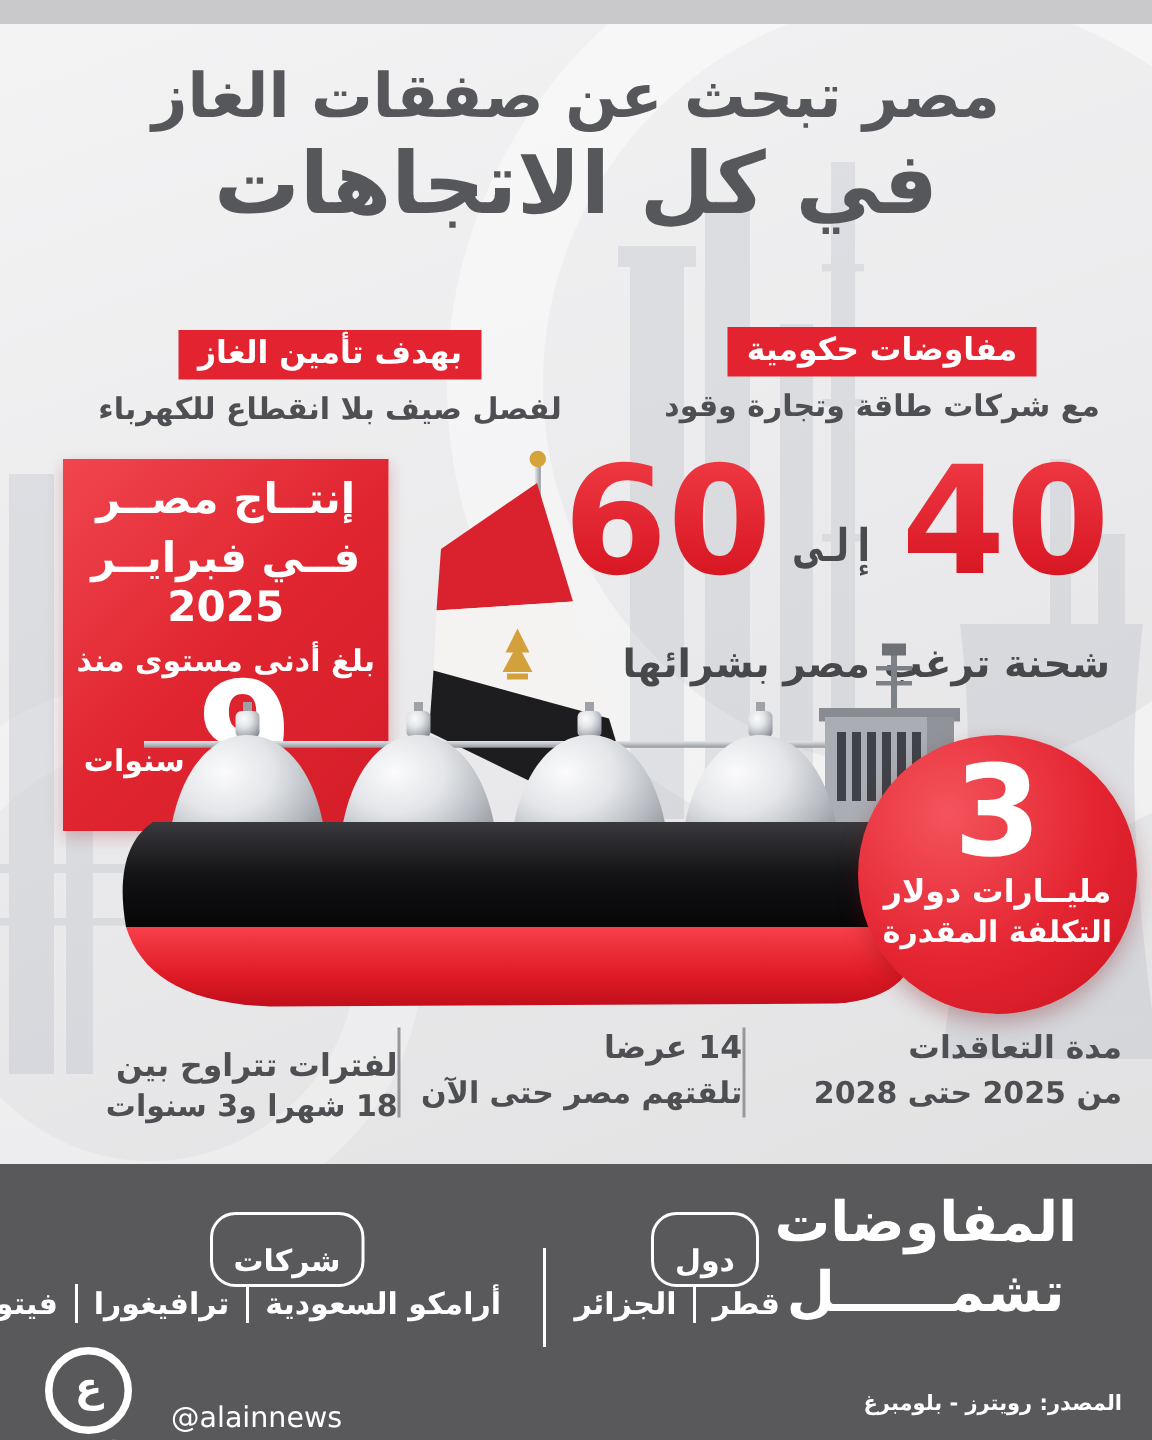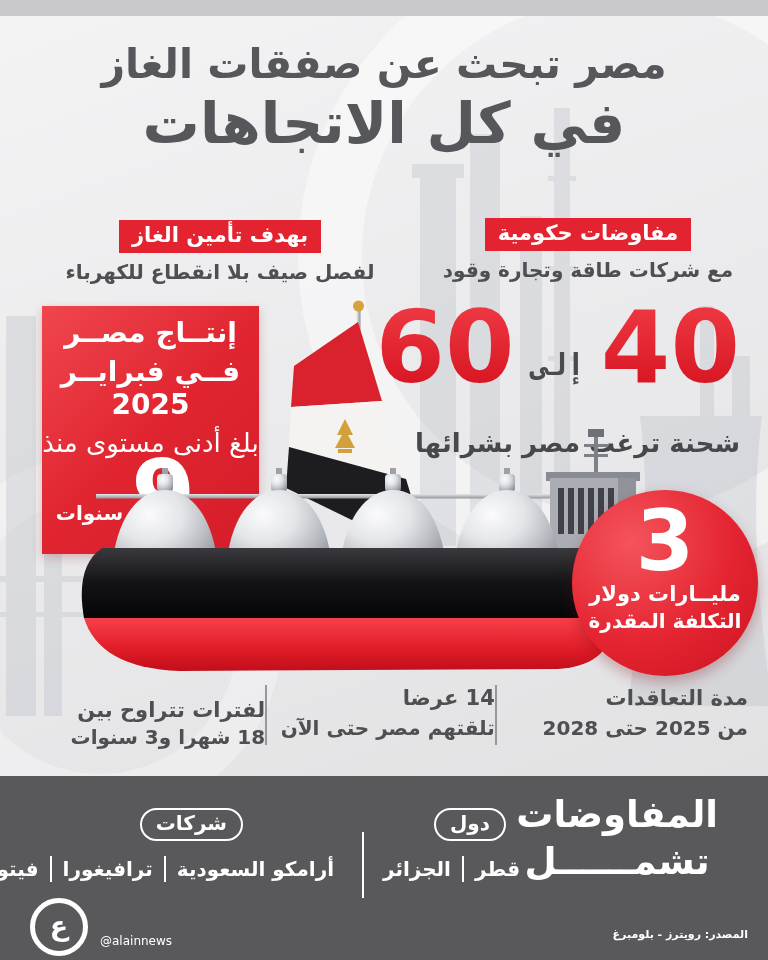--- a/index.html
+++ b/index.html
@@ -19,21 +19,21 @@
   .badge{display:inline-block;background:#e32430;color:#fff;font-weight:bold;
     font-size:21px;line-height:1.25;padding:2px 13px 5px;}
   .badge-sub{margin-top:7px;font-size:20px;font-weight:bold;color:#4e4f52;white-space:nowrap;}
 
   
   .prod-box{position:absolute;left:42px;top:290px;width:217px;height:248px;
     background:linear-gradient(135deg,#f0464e 0%,#e02530 50%,#d41d29 100%);
     color:#fff;text-align:center;box-shadow:0 4px 10px rgba(150,20,25,.25);}
   .pb1{font-size:28px;font-weight:bold;margin-top:12px;line-height:1.1;}
   .pb2{font-size:28px;font-weight:bold;margin-top:6px;}
-  .pb3{font-size:26px;font-weight:normal;margin-top:7px;}
+  .pb3{font-size:20px;font-weight:bold;margin-top:7px;}
   .pbnum{display:flex;direction:rtl;justify-content:center;align-items:flex-end;
     transform:translateX(-26px);margin-top:-4px;}
   .pbnum .num9{font-size:92px;font-weight:bold;line-height:.9;}
   .pbnum .unit{font-size:20px;font-weight:bold;margin-left:2px;margin-right:8px;margin-bottom:12px;}
 
   
   .ship40{position:absolute;top:286px;right:28px;display:flex;direction:rtl;
     align-items:flex-end;color:#e32431;}
   .big-num{font-size:100px;font-weight:bold;line-height:.92;
     background:linear-gradient(180deg,#ef3a43,#d5121f);-webkit-background-clip:text;background-clip:text;color:transparent;}
@@ -59,36 +59,36 @@
   .stat-title{font-size:21px;font-weight:bold;line-height:1.25;}
   .stat-sub{font-size:20px;font-weight:bold;margin-top:5px;}
   .stat-div{width:2px;background:#97979b;height:60px;margin:4px 0 0;flex:none;}
 
   
   .footer{position:absolute;left:0;top:760px;width:768px;height:200px;background:#59595b;color:#fff;}
   .f-head{position:absolute;top:18px;right:50px;text-align:center;}
   .fh1,.fh2{font-size:37px;font-weight:bold;line-height:1.15;}
   .fh2{margin-top:4px;}
   .pill{position:absolute;border:2.5px solid #fff;border-radius:17px;font-size:20px;
-    font-weight:bold;padding:0 14px 3px;line-height:1.3;white-space:nowrap;}
+    font-weight:bold;padding:17px 14px 3px;line-height:1.3;white-space:nowrap;}
   .pill-countries{top:32px;right:262px;}
   .pill-companies{top:32px;right:525px;}
   .f-items{position:absolute;top:80px;display:flex;direction:rtl;align-items:center;
     white-space:nowrap;font-size:20px;font-weight:bold;}
   .items-countries{right:248px;}
   .items-companies{right:434px;}
   .vdiv{display:inline-block;width:2px;height:26px;background:#fff;margin:0 11px;}
   .tall-div{position:absolute;top:56px;right:404px;width:2.5px;height:66px;background:#fff;}
   .logo-wrap{position:absolute;left:30px;top:122px;text-align:center;direction:ltr;}
   .logo-circle{width:48px;height:48px;border:5px solid #fff;border-radius:50%;
     display:flex;align-items:center;justify-content:center;}
   .logo-glyph{font-size:27px;font-weight:bold;line-height:1;transform:translateY(-2px);}
   .logo-word{font-size:15px;font-weight:bold;margin-top:1px;}
-  .handle{position:absolute;left:100px;top:158px;font-size:12px;direction:ltr;}
-  .source{position:absolute;right:20px;top:152px;font-size:11px;font-weight:bold;}
+  .handle{position:absolute;left:114px;top:158px;font-size:19px;direction:ltr;}
+  .source{position:absolute;right:20px;top:152px;font-size:14px;font-weight:bold;}
 </style>
 </head>
 <body>
 
 <div class="canvas">
 
   <svg class="abs" width="768" height="960" viewBox="0 0 768 960" style="left:0;top:0;">
     <circle cx="620" cy="240" r="290" fill="none" stroke="#ffffff" stroke-width="64" opacity="0.45"></circle>
     <circle cx="100" cy="620" r="160" fill="none" stroke="#ffffff" stroke-width="44" opacity="0.3"></circle>
     <g fill="#b3b9c2" opacity="0.3">

